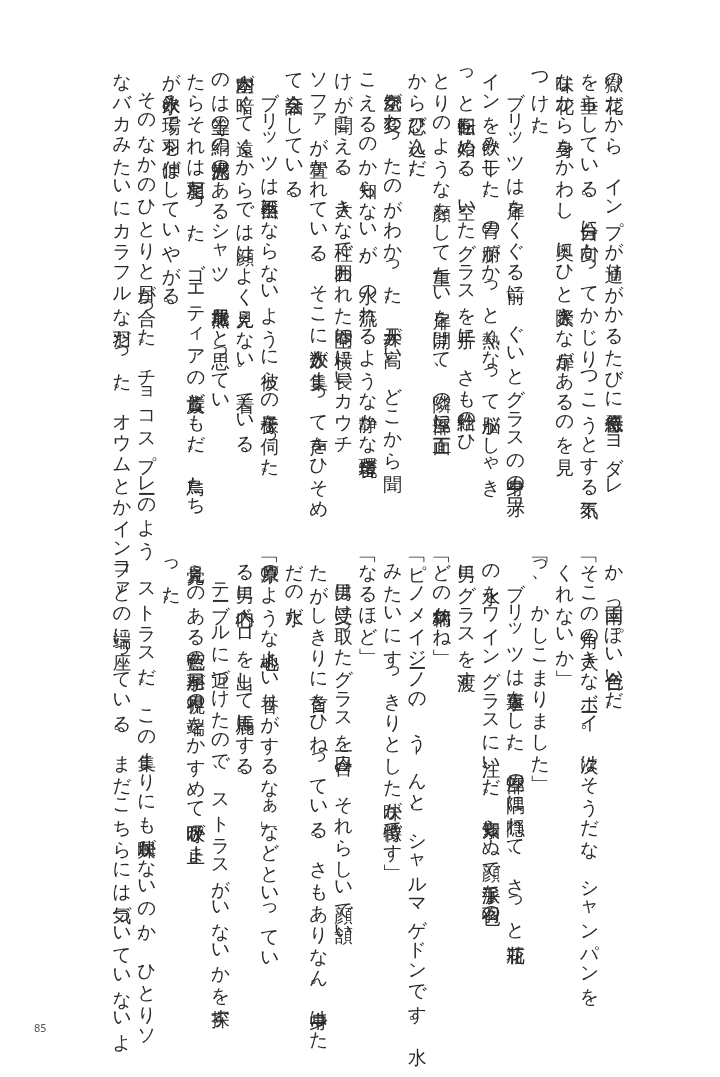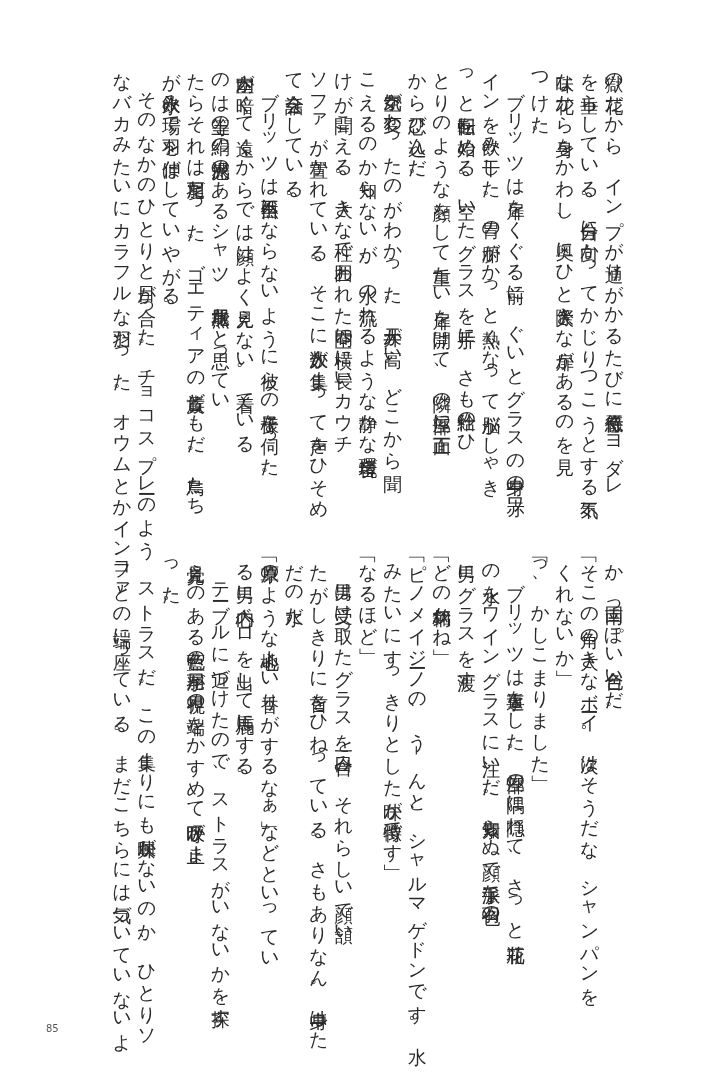--- a/index.html
+++ b/index.html
@@ -16,21 +16,21 @@
     line-height: 24.6px;
     color: #2a2a2a;
     letter-spacing: 0.2px;
     text-orientation: mixed;
   }
   .block.top { top: 60px; height: 466px; }
   .block.bottom { top: 551px; height: 466px; }
   .line { display: block; white-space: nowrap; }
   .page-number {
     position: absolute;
-    left: 46px;
+    left: 34px;
     top: 1023px;
     font-family: "DejaVu Sans", "Liberation Sans", sans-serif;
     font-size: 10px;
     color: #555;
     text-align: center;
   }
 </style>
 </head>
 <body>
 

